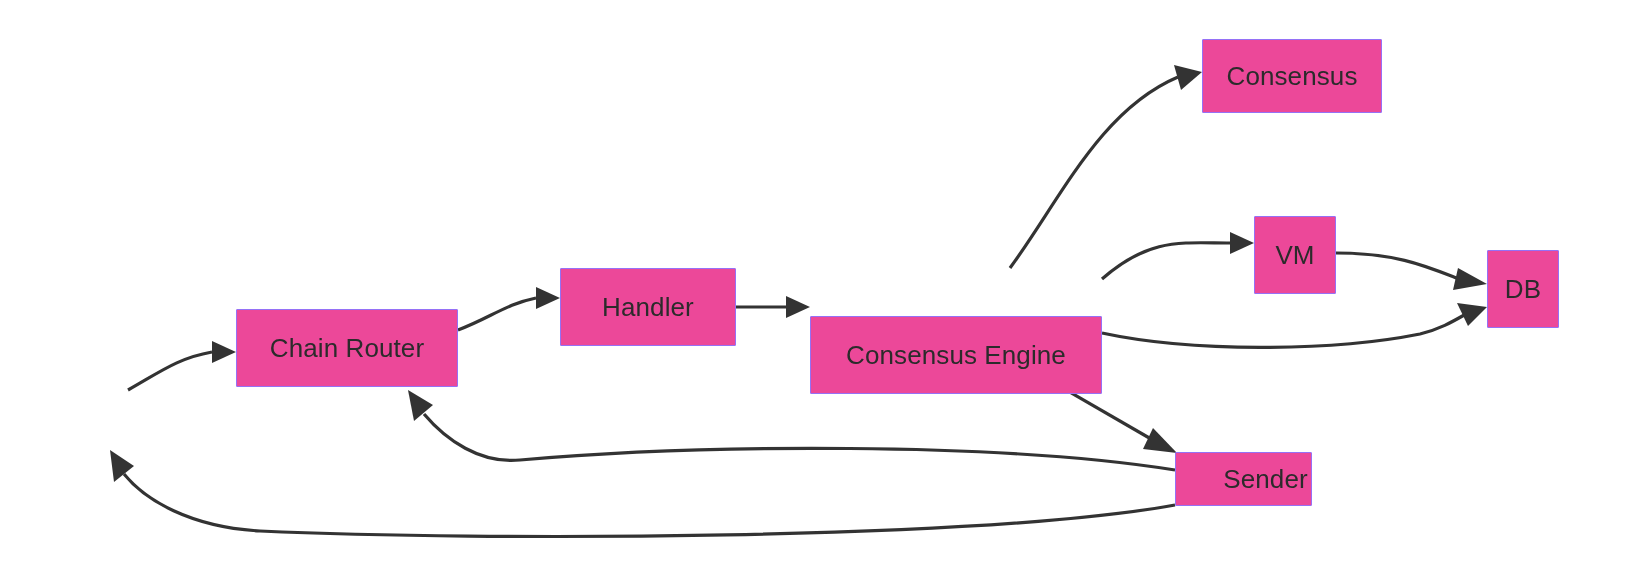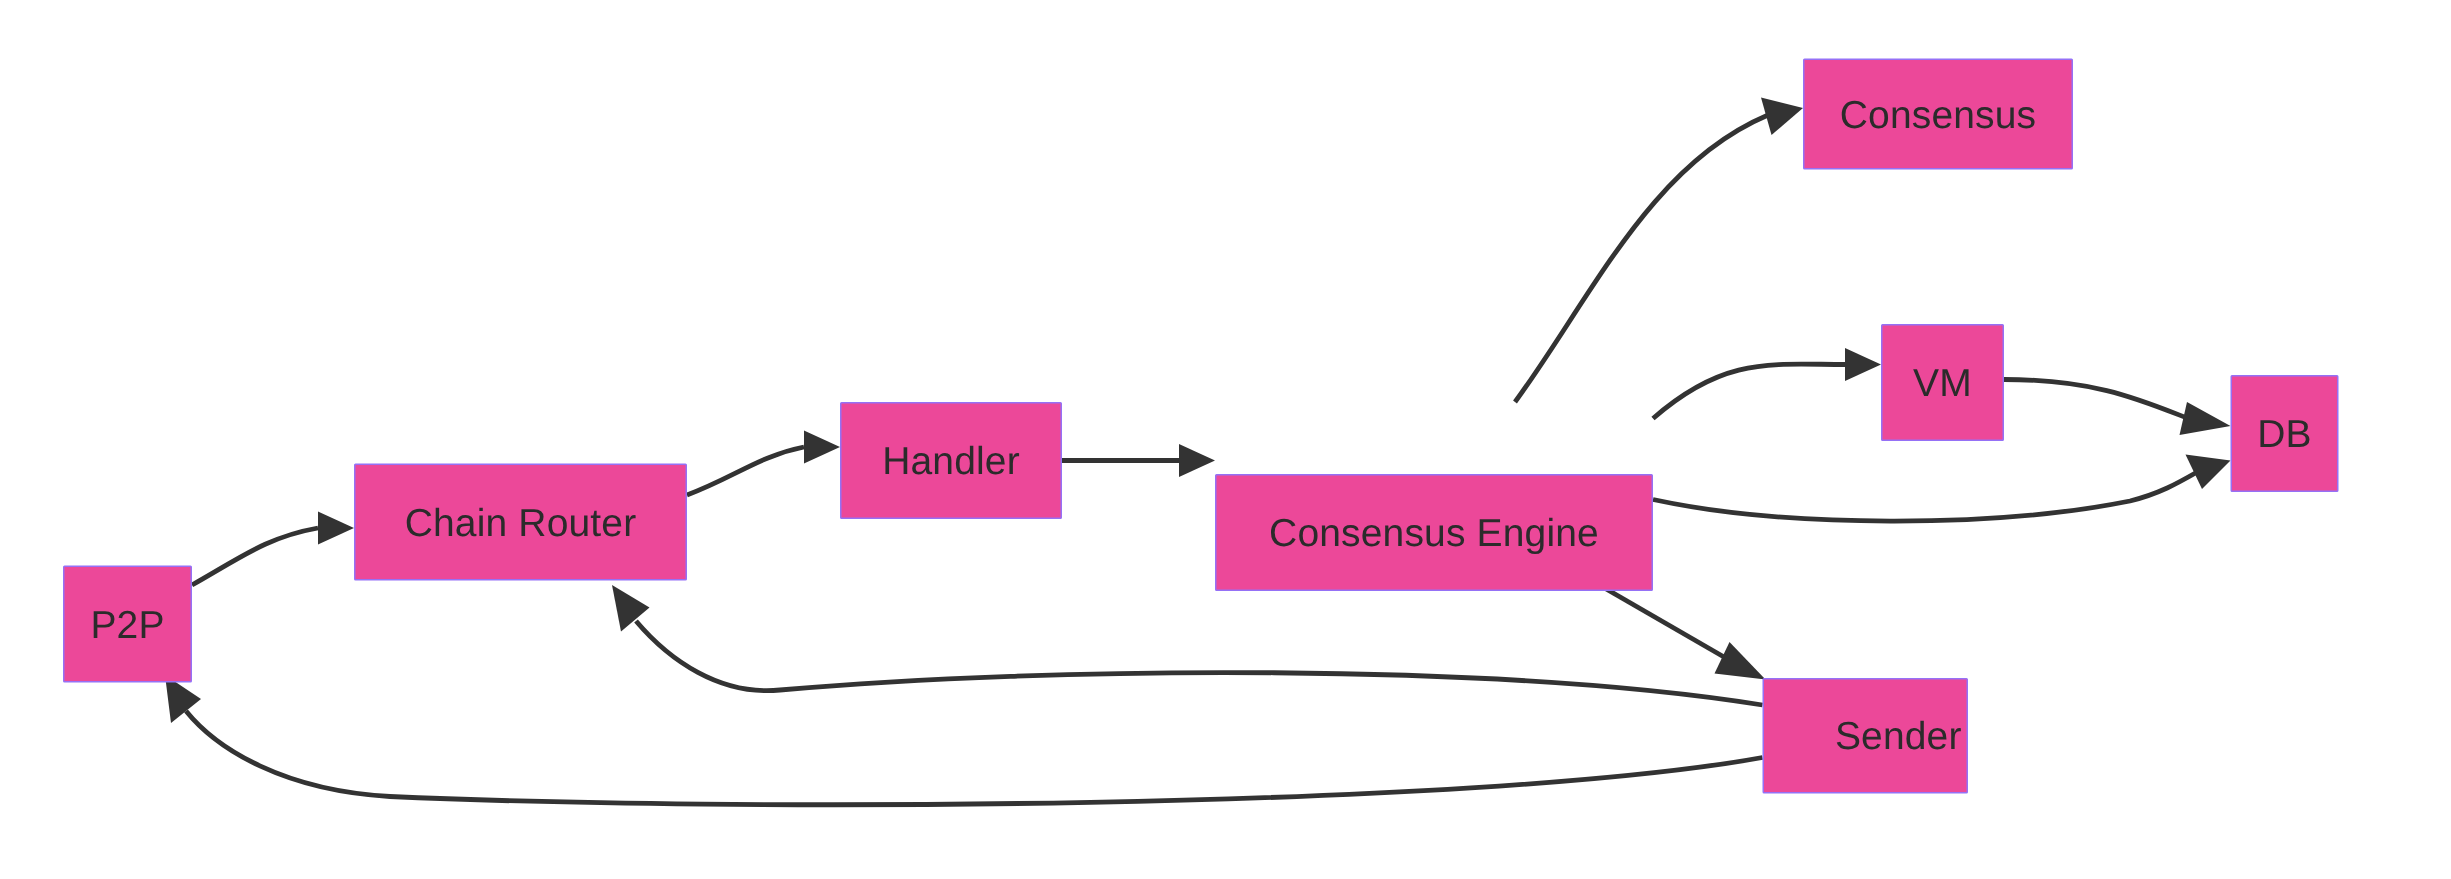--- a/index.html
+++ b/index.html
@@ -106,45 +106,42 @@
       <path class="edge-path" d="M 1175 470 C 1000 442, 700 444, 520 460 C 480 464, 446 440, 424 414"></path>
       <polygon class="arrow-head" points="408,390 433,405, 414,421"></polygon>
     </g>
 
     <g>
       <path class="edge-path" d="M 1175 505 C 980 540, 480 541, 260 531 C 190 527, 145 500, 124 474"></path>
       <polygon class="arrow-head" points="110,450 134,466, 114,482"></polygon>
     </g>
   </svg>
 
-  <div class="node" style="left:42px; top:377px; width:86px; height:78px;">
-    <span class="node-label">P2P</span>
-  </div>
 
   <div class="node" style="left:236px; top:309px; width:222px; height:78px;">
     <span class="node-label">Chain Router</span>
   </div>
 
-  <div class="node" style="left:560px; top:268px; width:148px; height:78px;">
+  <div class="node" style="left:560px; top:268px; width:176px; height:78px;">
     <span class="node-label">Handler</span>
   </div>
 
   <div class="node" style="left:810px; top:268px; width:292px; height:78px;margin-top:48px;">
     <span class="node-label">Consensus Engine</span>
   </div>
 
   <div class="node" style="left:1202px; top:39px; width:180px; height:74px;">
     <span class="node-label">Consensus</span>
   </div>
 
   <div class="node" style="left:1254px; top:216px; width:82px; height:78px;">
     <span class="node-label">VM</span>
   </div>
 
   <div class="node" style="left:1487px; top:250px; width:72px; height:78px;">
     <span class="node-label">DB</span>
   </div>
 
-  <div class="node" style="left:1175px; top:452px; width:137px; height:77px;padding-left:44px;">
+  <div class="node" style="left:1175px; top:452px; width:137px; height:54px;padding-left:44px;">
     <span class="node-label">Sender</span>
   </div>
 
 </div>
 
 </body></html>

